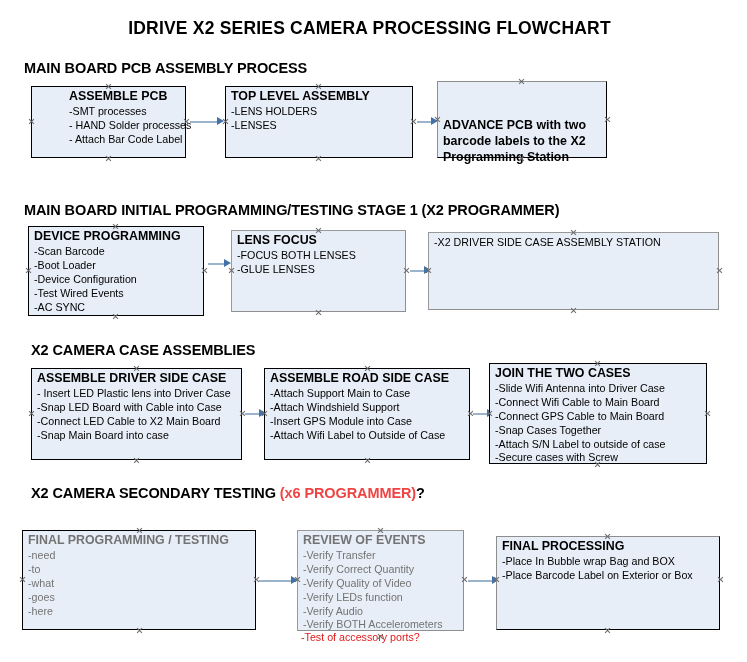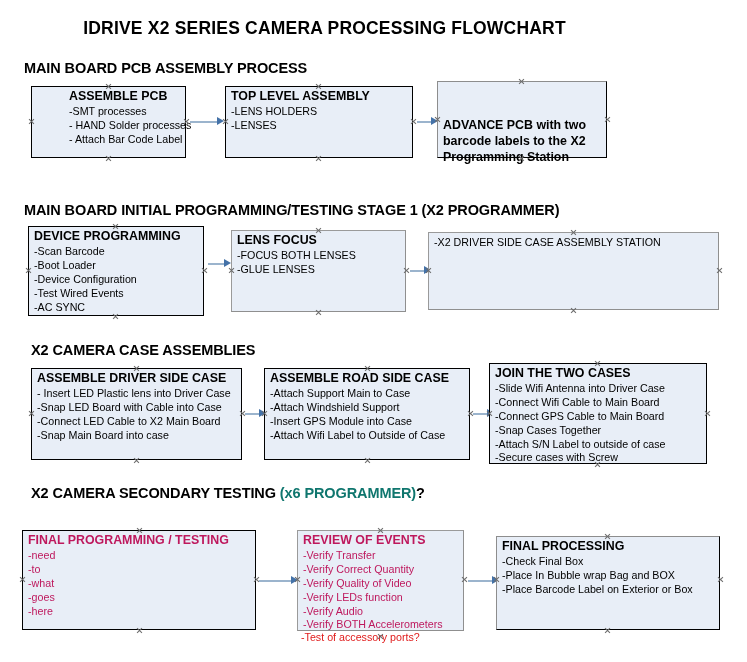--- a/index.html
+++ b/index.html
@@ -27,31 +27,32 @@
   .doc-title {
     position: absolute;
     left: 0;
     top: 18px;
     width: 649px;
     text-align: center;
     font-size: 17.5px;
     font-weight: bold;
     letter-spacing: 0.2px;
     white-space: nowrap;
+    padding-left: 45px;
   }
 
   .section-title {
     position: absolute;
     font-size: 14.5px;
     font-weight: bold;
     white-space: nowrap;
     letter-spacing: -0.1px;
   }
   .section-title .accent {
-    color: #0f766e;
+    color: #ef4444;
   }
   .section-title .tail {
     color: #000000;
   }
 
   
   .node {
     position: absolute;
     background: #e8eef7;
     box-sizing: border-box;
@@ -85,21 +86,21 @@
     white-space: nowrap;
   }
   .node-title.multi {
     white-space: normal;
     line-height: 1.30;
     margin-top: 32px;
   }
 
   .node.red .node-title,
   .node.red .node-line {
-    color: #be185d;
+    color: #737373;
   }
 
   
   .overflow-line {
     position: absolute;
     font-size: 10.7px;
     line-height: 1.30;
     white-space: nowrap;
     color: #e01b1b;
   }
@@ -323,21 +324,20 @@
   <div class="handle" style="left:294px; top:576px;"></div>
   <div class="handle" style="left:461px; top:576px;"></div>
 
   <div class="arrow" style="left:468px; top:576px; width:32px;">
     <div class="shaft" style="width:25px;"></div>
     <div class="head" style="left:24px;"></div>
   </div>
 
   <div class="node border-mixed" style="left:496px; top:536px; width:224px; height:94px;">
     <div class="node-title">FINAL PROCESSING</div>
-    <div class="node-line"> -Check Final Box</div>
     <div class="node-line">-Place In Bubble wrap Bag and BOX</div>
     <div class="node-line">-Place Barcode Label on Exterior or Box</div>
   </div>
   <div class="handle" style="left:604px; top:533px;"></div>
   <div class="handle" style="left:604px; top:627px;"></div>
   <div class="handle" style="left:493px; top:576px;"></div>
   <div class="handle" style="left:717px; top:576px;"></div>
 
 </div>
 

